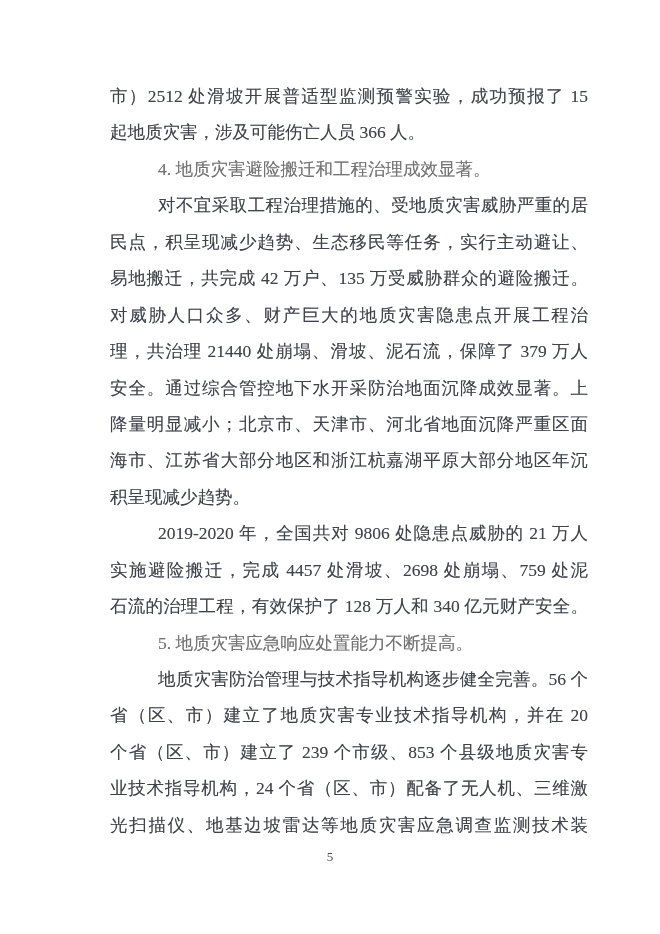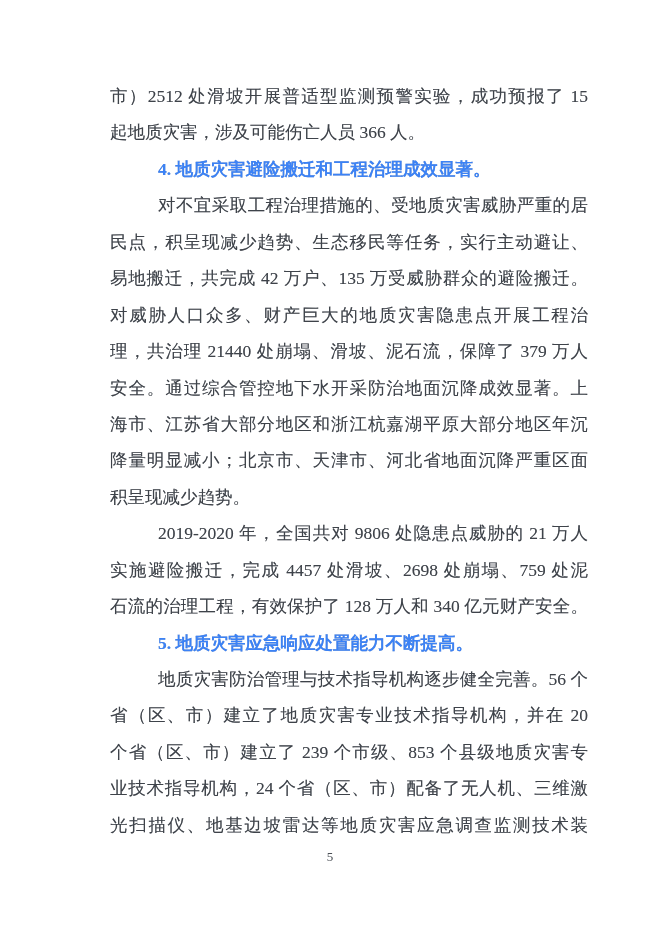--- a/index.html
+++ b/index.html
@@ -30,23 +30,23 @@
     line-height: 36.45px;
   }
   .justify {
     text-align: justify;
     text-align-last: justify;
   }
   .indent {
     text-indent: 48px;
   }
   .heading {
-    font-weight: bold;
+    font-weight: normal;
     text-indent: 48px;
-    color: #3b82f6;
+    color: #737373;
   }
   .pagenum {
     position: absolute;
     top: 848px;
     left: 0;
     width: 660px;
     text-align: center;
     font-size: 13px;
     line-height: 18px;
     color: #4a4f55;
@@ -60,22 +60,22 @@
   <div class="textblock">
     <div class="line justify">市）2512 处滑坡开展普适型监测预警实验，成功预报了 15</div>
     <div class="line">起地质灾害，涉及可能伤亡人员 366 人。</div>
     <div class="line heading">4. 地质灾害避险搬迁和工程治理成效显著。</div>
     <div class="line justify indent">对不宜采取工程治理措施的、受地质灾害威胁严重的居</div>
     <div class="line justify">民点，积呈现减少趋势、生态移民等任务，实行主动避让、</div>
     <div class="line justify">易地搬迁，共完成 42 万户、135 万受威胁群众的避险搬迁。</div>
     <div class="line justify">对威胁人口众多、财产巨大的地质灾害隐患点开展工程治</div>
     <div class="line justify">理，共治理 21440 处崩塌、滑坡、泥石流，保障了 379 万人</div>
     <div class="line justify">安全。通过综合管控地下水开采防治地面沉降成效显著。上</div>
+    <div class="line justify">降量明显减小；北京市、天津市、河北省地面沉降严重区面</div>
     <div class="line justify">海市、江苏省大部分地区和浙江杭嘉湖平原大部分地区年沉</div>
-    <div class="line justify">降量明显减小；北京市、天津市、河北省地面沉降严重区面</div>
     <div class="line">积呈现减少趋势。</div>
     <div class="line justify indent">2019-2020 年，全国共对 9806 处隐患点威胁的 21 万人</div>
     <div class="line justify">实施避险搬迁，完成 4457 处滑坡、2698 处崩塌、759 处泥</div>
     <div class="line justify">石流的治理工程，有效保护了 128 万人和 340 亿元财产安全。</div>
     <div class="line heading">5. 地质灾害应急响应处置能力不断提高。</div>
     <div class="line justify indent">地质灾害防治管理与技术指导机构逐步健全完善。56 个</div>
     <div class="line justify">省（区、市）建立了地质灾害专业技术指导机构，并在 20</div>
     <div class="line justify">个省（区、市）建立了 239 个市级、853 个县级地质灾害专</div>
     <div class="line justify">业技术指导机构，24 个省（区、市）配备了无人机、三维激</div>
     <div class="line justify">光扫描仪、地基边坡雷达等地质灾害应急调查监测技术装</div>

